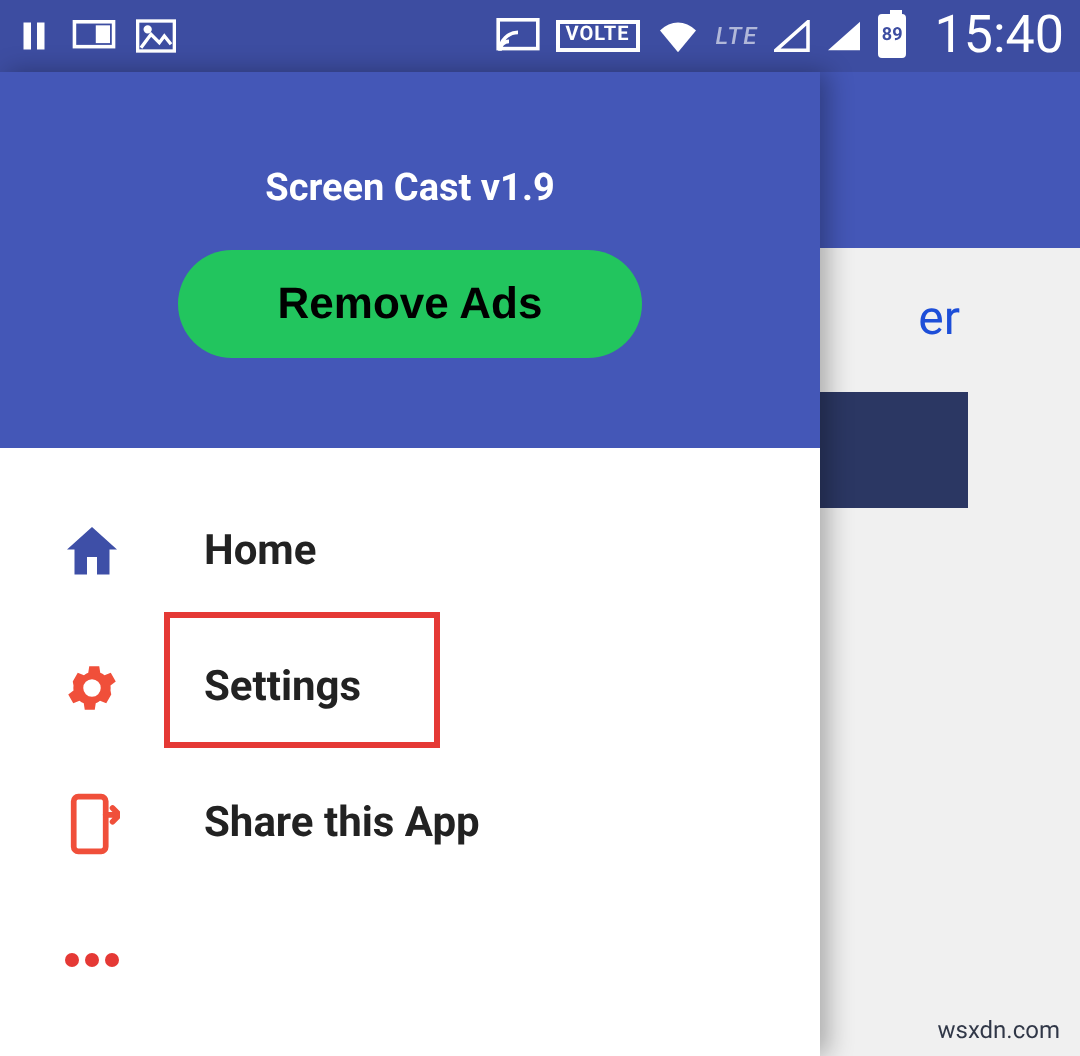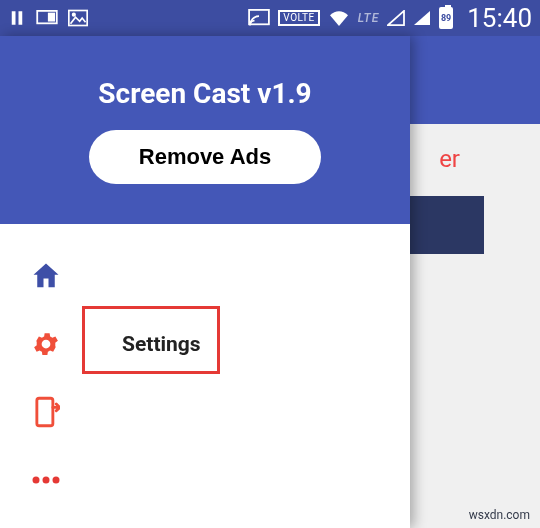--- a/index.html
+++ b/index.html
@@ -11,77 +11,77 @@
     position: absolute; top: 0; left: 0; right: 0; height: 36px;
     background: #3d4da1; color: #fff;
     display: flex; align-items: center; padding: 0 8px;
     font-size: 20px; font-weight: 500;
   }
   .status-left { display: flex; align-items: center; gap: 10px; }
   .status-right { margin-left: auto; display: flex; align-items: center; gap: 8px; }
   .sb-icon { display: inline-flex; align-items: center; justify-content: center; }
   .sb-icon svg { display: block; }
   .volte-box {
-    border: 2px solid #fff; font-size: 10px; font-weight: 400;
+    border: 2px solid #fff; font-size: 10px; font-weight: 700;
     padding: 1px 3px; line-height: 1; letter-spacing: 0.5px;
   }
   .lte-text { font-size: 12px; opacity: 0.6; letter-spacing: 1px; font-style: italic; }
   .batt {
     position: relative; width: 14px; height: 22px; border: 2px solid #fff; border-radius: 2px;
     display: flex; align-items: center; justify-content: flex-end; font-size: 9px; font-weight: 700; color: #3d4da1;
     background: #fff;
   }
   .batt::before { content:""; position:absolute; top:-4px; left:4px; width:6px; height:2px; background:#fff; }
   .clock { font-size: 26px; font-weight: 400; margin-left: 6px; }
 
   
   .bg-appbar {
     position: absolute; top: 36px; left: 0; right: 0; height: 88px;
     background: #4457b7;
   }
   .bg-body { position:absolute; top:124px; left:0; right:0; bottom:0; background:#f0f0f0; }
   .bg-text-peek {
-    position: absolute; top: 145px; right: 80px; color: #ef4444;
+    position: absolute; top: 145px; right: 60px; color: #1d4ed8;
     font-size: 24px;
   }
   .bg-dark-strip {
     position: absolute; top: 196px; left: 410px; right: 56px; height: 58px;
     background: #2b3763;
   }
 
   
   .drawer {
     position: absolute; top: 36px; left: 0; width: 410px; bottom: 0;
     background: #fff; box-shadow: 4px 0 12px rgba(0,0,0,0.3);
     display: flex; flex-direction: column;
   }
   .drawer-header {
     height: 188px; background: #4457b7; color: #fff;
     display: flex; flex-direction: column; align-items: center; justify-content: center;
     gap: 20px;
   }
-  .drawer-title { font-size: 28px; font-weight: 700; }
+  .drawer-title { font-size: 19px; font-weight: 700; }
   .remove-ads-btn {
-    background: #ffffff; color: #000; font-weight: 700; font-size: 22px;
+    background: #22c55e; color: #000; font-weight: 700; font-size: 22px;
     border: none; border-radius: 30px; padding: 14px 50px; cursor: pointer;
   }
   .drawer-menu { flex: 1; padding-top: 18px; }
   .menu-item {
     display: flex; align-items: center; height: 68px;
     padding-left: 26px; cursor: pointer; position: relative;
   }
   .menu-item .icon-slot {
     width: 40px; height: 40px; display: flex; align-items: center; justify-content: center;
     color: #f04f3a;
   }
   .menu-item.home .icon-slot { color: #3e4fa7; }
   .menu-item .label {
     font-size: 21px; font-weight: 700; color: #222; margin-left: 36px;
   }
-  .menu-item.settings .label { margin-left: 56px; }
+  .menu-item.settings .label { margin-left: 36px; }
 
   
   .highlight-box {
     position: absolute; border: 3px solid #e53935; pointer-events: none;
     left: 82px; top: 306px; width: 138px; height: 68px;
   }
 
   .watermark {
     position: absolute; bottom: 6px; right: 10px; font-size: 12px; color: #0f172a; opacity: 0.85;
   }
@@ -156,38 +156,40 @@
       <button class="remove-ads-btn">Remove Ads</button>
     </div>
     <div class="drawer-menu">
 
       <div class="menu-item home">
         <span class="icon-slot">
           <svg width="32" height="30" viewBox="0 0 24 24" fill="#3e4fa7">
               <path d="M12 2 L2 11 H5 V21 H10 V14 H14 V21 H19 V11 H22 Z"></path>
             </svg>
         </span>
+        <span class="label">Home</span>
       </div>
 
       <div class="menu-item settings">
         <span class="icon-slot">
           <svg width="30" height="30" viewBox="0 0 24 24" fill="#f04f3a">
               <path d="M19.4 13 a7.5 7.5 0 0 0 0-2 l2.1-1.6-2-3.5-2.5 1a7.5 7.5 0 0 0-1.7-1l-.4-2.6h-4l-.4 2.6a7.5 7.5 0 0 0-1.7 1l-2.5-1-2 3.5L4.6 11a7.5 7.5 0 0 0 0 2l-2.1 1.6 2 3.5 2.5-1a7.5 7.5 0 0 0 1.7 1l.4 2.6h4l.4-2.6a7.5 7.5 0 0 0 1.7-1l2.5 1 2-3.5Zm-7.4 2.5A3.5 3.5 0 1 1 15.5 12 3.5 3.5 0 0 1 12 15.5Z"></path>
             </svg>
         </span>
         <span class="label">Settings</span>
       </div>
 
       <div class="menu-item">
         <span class="icon-slot">
           <svg width="28" height="32" viewBox="0 0 24 28" fill="none" stroke="#f04f3a" stroke-width="2.5">
               <rect x="4" y="2" width="14" height="24" rx="2" fill="none"></rect>
               <path d="M18 10 L24 10 M21 7 L24 10 L21 13" stroke-linecap="round"></path>
             </svg>
         </span>
+        <span class="label">Share this App</span>
       </div>
 
       <div class="menu-item">
         <span class="icon-slot">
           <svg width="30" height="10" viewBox="0 0 30 10" fill="#e53935">
               <circle cx="5" cy="5" r="3.5"></circle>
               <circle cx="15" cy="5" r="3.5"></circle>
               <circle cx="25" cy="5" r="3.5"></circle>
             </svg>
         </span>

